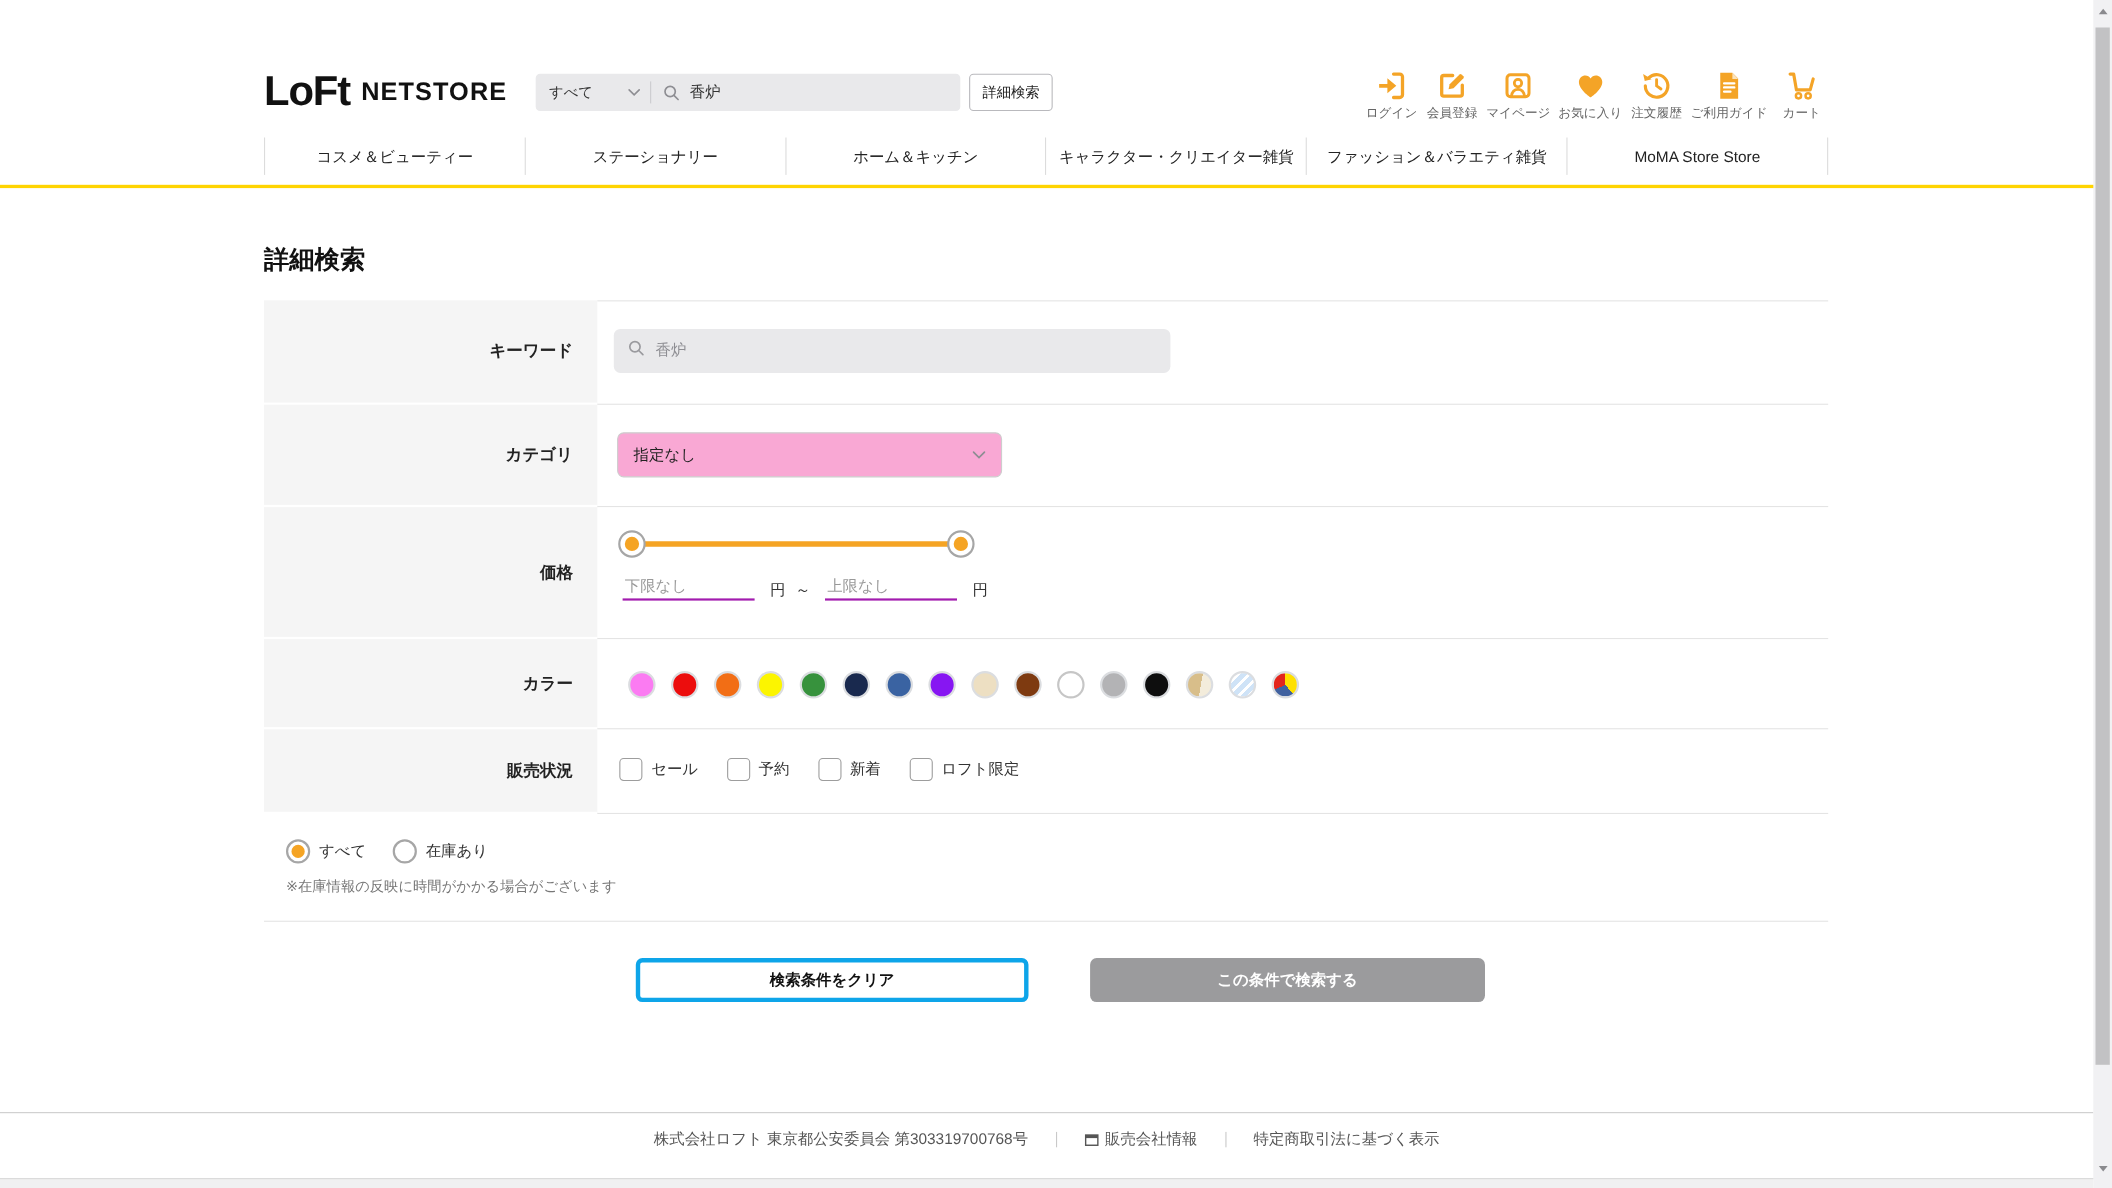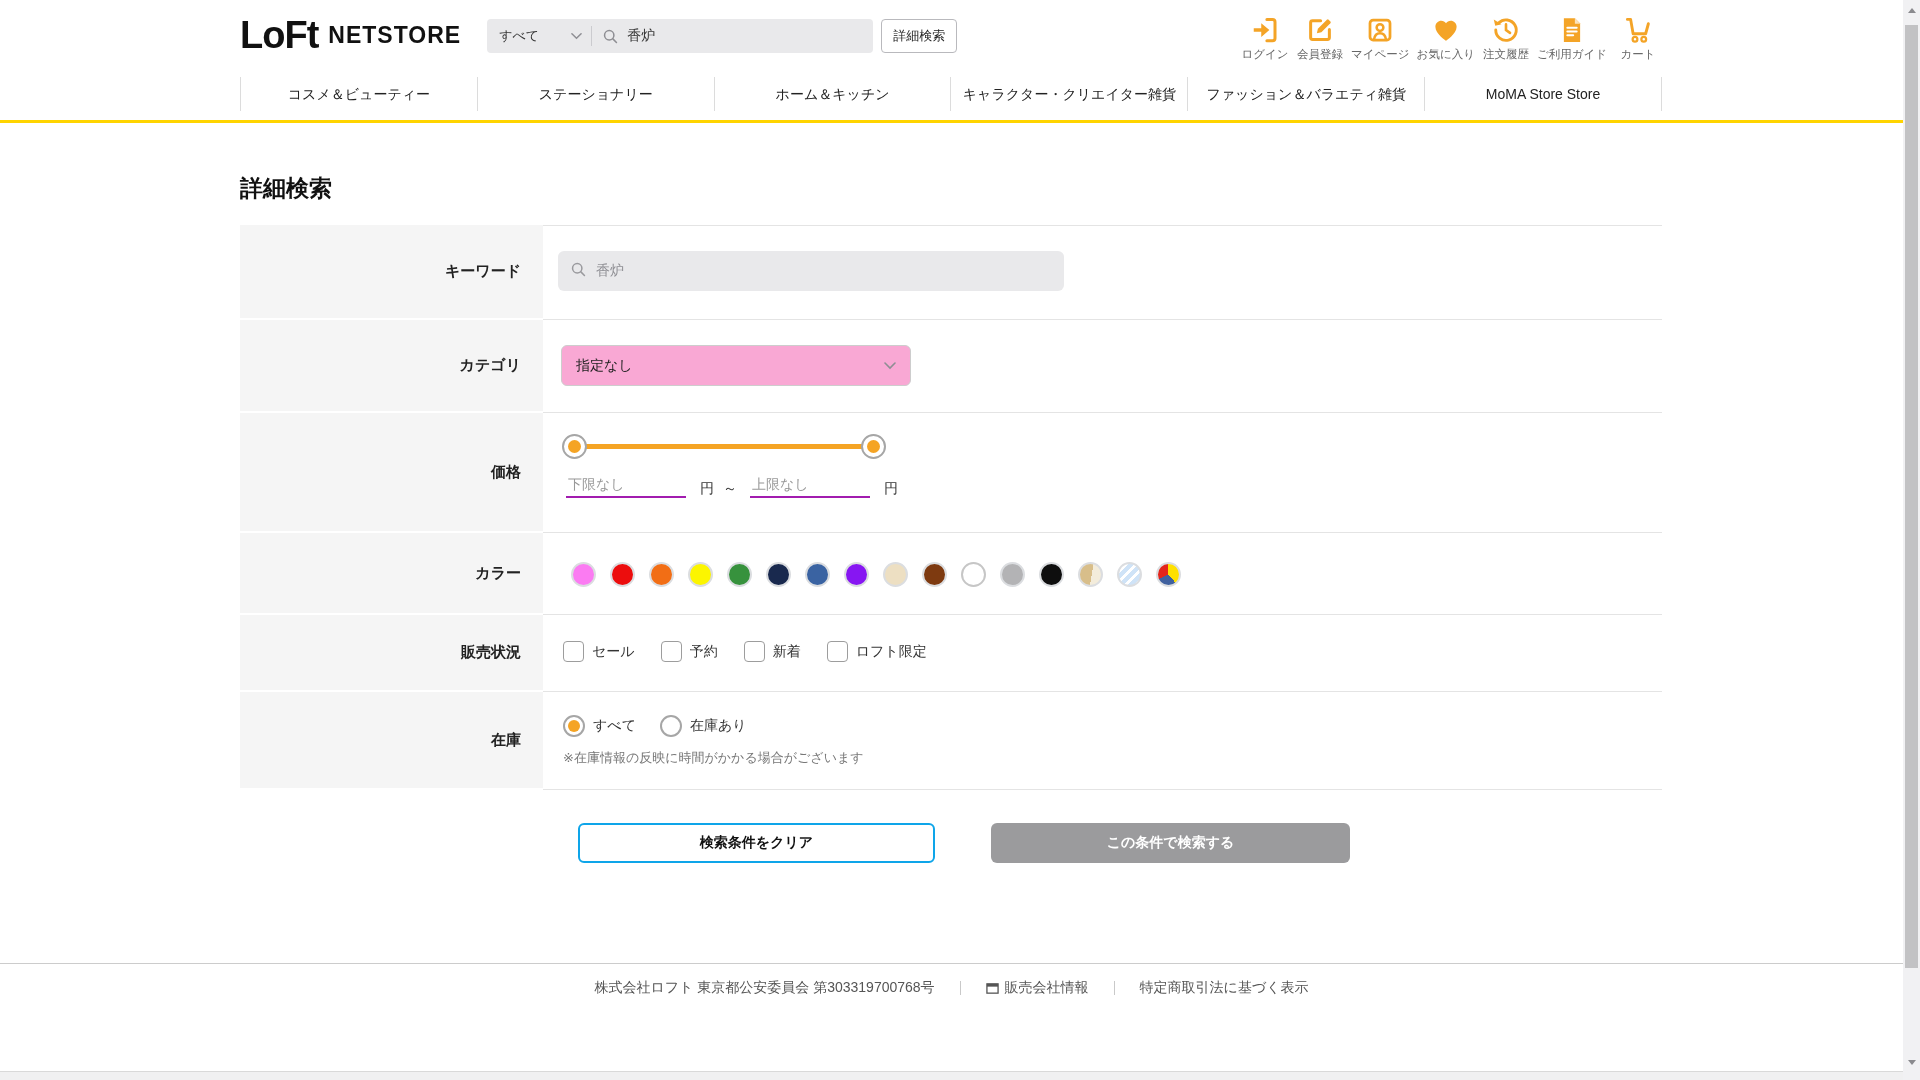--- a/index.html
+++ b/index.html
@@ -1,19 +1,19 @@
 <!DOCTYPE html>
 <html><head>
 <meta charset="utf-8">
 <style>
   * { margin:0; padding:0; box-sizing:border-box; }
   html,body { width:1920px; height:1080px; }
   body { font-family:"Liberation Sans","DejaVu Sans",sans-serif; background:#fff; }
   .page { position:relative; width:1920px; height:1080px; overflow:hidden; background:#fff; }
-  .container { width:1422px; margin-left:240px; }
+  .container { width:1422px; margin-left:240px;margin-top:48px; }
 
   
   .header-top { display:flex; align-items:flex-start; padding-top:14px; height:68px; }
   .logo { display:flex; align-items:center; cursor:pointer; }
   .logo-loft { font-size:38px; font-weight:900; letter-spacing:-1px; color:#111; }
   .logo-net { font-size:23px; font-weight:700; letter-spacing:1px; color:#111; margin-left:10px; }
   .search-bar { margin-left:26px; margin-top:5px; width:386px; height:34px; background:#E9E9EB; border-radius:4px; display:flex; align-items:center; }
   .search-cat { width:104px; height:100%; display:flex; align-items:center; justify-content:space-between; padding:0 9px 0 12px; font-size:13px; color:#333; cursor:pointer; }
   .search-div { width:1px; height:20px; background:#CBCBCF; }
   .search-mag { margin-left:10px; display:flex; }
@@ -63,21 +63,21 @@
   .check-item { display:flex; align-items:center; gap:8px; font-size:14px; color:#333; cursor:pointer; }
   .cb { width:21px; height:21px; border:1px solid #9D9D9D; border-radius:4px; background:#fff; }
 
   .radios { margin-top:23px; margin-left:5px; display:flex; gap:24px; }
   .radio-item { display:flex; align-items:center; gap:8px; font-size:14px; color:#333; cursor:pointer; }
   .rb { width:22px; height:22px; border-radius:50%; border:2px solid #A6A6A6; background:#fff; position:relative; }
   .rb.on::after { content:''; position:absolute; inset:3px; border-radius:50%; background:#F5A424; }
   .stock-note { margin-top:12px; margin-left:5px; font-size:13px; color:#777; }
 
   .actions { margin-top:33px; position:relative; height:40px; }
-  .btn-clear { position:absolute; left:338px; width:357px; height:40px; background:#fff; border:2px solid #0ea5e9; border-radius:6px; font-size:14px; font-weight:bold; color:#111; cursor:pointer; font-family:inherit; }
+  .btn-clear { position:absolute; left:338px; width:357px; height:40px; background:#fff; border:4px solid #0ea5e9; border-radius:6px; font-size:14px; font-weight:bold; color:#111; cursor:pointer; font-family:inherit; }
   .btn-search { position:absolute; left:751px; width:359px; height:40px; background:#9B9B9D; border:none; border-radius:6px; font-size:14px; font-weight:bold; color:#fff; cursor:pointer; font-family:inherit; }
 
   
   footer { margin-top:100px; border-top:1px solid #CCCCCC; width:1903px; }
   .footer-inner { display:flex; align-items:center; justify-content:center; padding-top:15px; font-size:14px; color:#555; }
   .foot-sep { width:1px; height:14px; background:#C9C9C9; margin:0 25px; }
   .foot-link { display:flex; align-items:center; gap:6px; color:#555; cursor:pointer; }
 
   
   .sb-v { position:absolute; top:0; right:0; width:17px; height:1080px; background:#F1F1F3; }
@@ -289,21 +289,20 @@
               </label>
               <label class="check-item">
                 <span class="cb"></span>
                 <span>ロフト限定</span>
               </label>
             </div>
         </div>
       </div>
 
       <div class="frow h-stock">
-        <div class="frow-label">在庫</div>
         <div class="frow-content">
           <div class="radios">
               <label class="radio-item">
                 <span class="rb on"></span>
                 <span>すべて</span>
               </label>
               <label class="radio-item">
                 <span class="rb"></span>
                 <span>在庫あり</span>
               </label>

